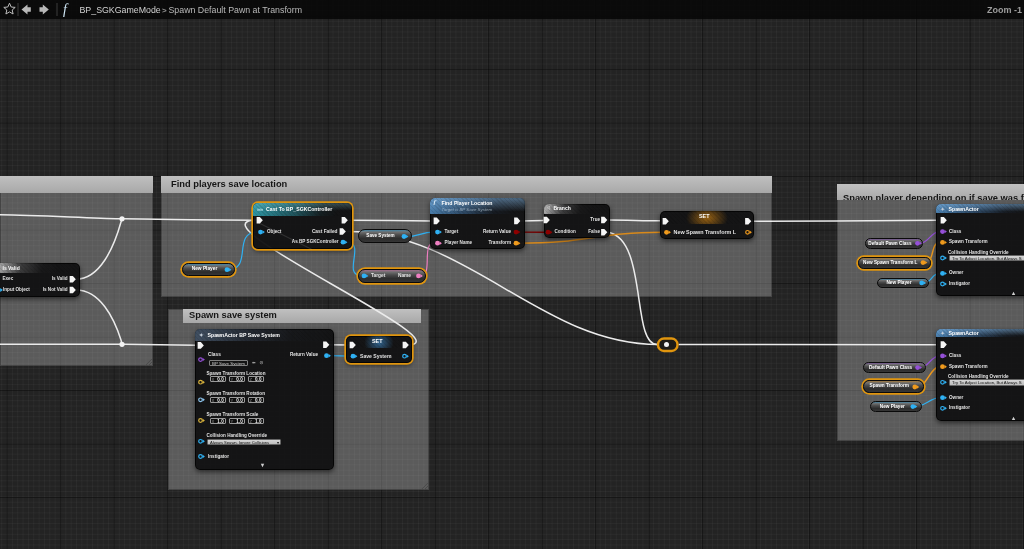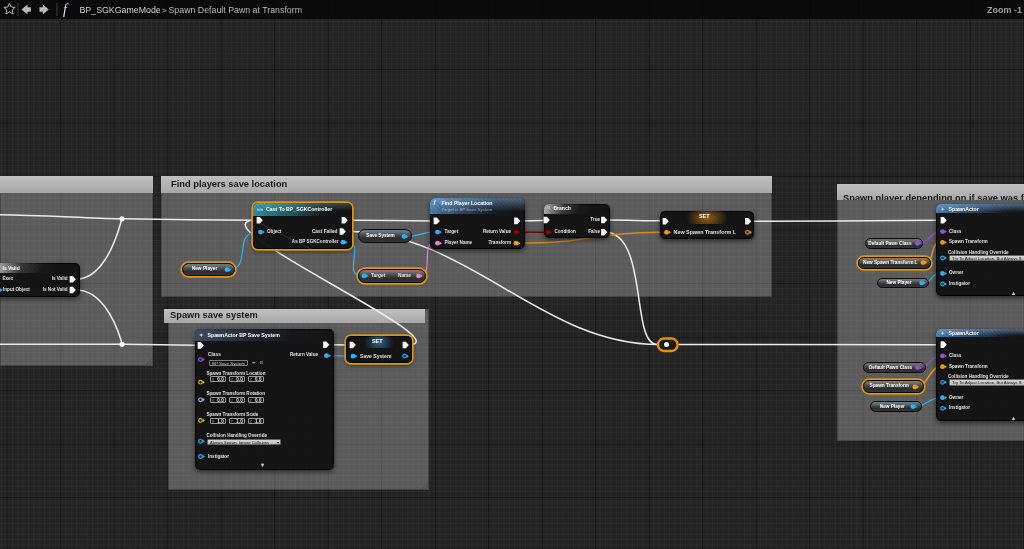--- a/index.html
+++ b/index.html
@@ -7,21 +7,21 @@
 </style></head>
 <body>
 <div id="stage">
 <div style="position:absolute;left:0px;top:176px;width:153px;height:190px;background:rgba(205,205,205,0.33);border:1px solid rgba(0,0,0,0.25)"></div>
 <div style="position:absolute;left:0px;top:176px;width:153px;height:17px;background:linear-gradient(180deg,#c0c0c0,#a8a8a8);overflow:hidden"></div>
 <div style="position:absolute;left:161px;top:176px;width:611px;height:121px;background:rgba(205,205,205,0.33);border:1px solid rgba(0,0,0,0.25)"></div>
 <div style="position:absolute;left:161px;top:176px;width:611px;height:17px;background:linear-gradient(180deg,#c0c0c0,#a8a8a8);overflow:hidden">
       <span style="position:absolute;left:10px;top:3.0px;font-size:9.3px;font-weight:bold;color:#161616;white-space:nowrap">Find players save location</span>
     </div>
 <div style="position:absolute;left:167.5px;top:308.5px;width:261px;height:181.5px;background:rgba(205,205,205,0.33);border:1px solid rgba(0,0,0,0.25)"></div>
-<div style="position:absolute;left:164px;top:308.5px;width:261px;height:14px;background:linear-gradient(180deg,#c0c0c0,#a8a8a8);overflow:hidden">
+<div style="position:absolute;left:183px;top:308.5px;width:238px;height:14px;background:linear-gradient(180deg,#c0c0c0,#a8a8a8);overflow:hidden">
       <span style="position:absolute;left:6px;top:1.5px;font-size:9.3px;font-weight:bold;color:#161616;white-space:nowrap">Spawn save system</span>
     </div>
 <div style="position:absolute;left:837px;top:184px;width:200px;height:257px;background:rgba(205,205,205,0.33);border:1px solid rgba(0,0,0,0.25)"></div>
 <div style="position:absolute;left:837px;top:184px;width:200px;height:16.3px;background:linear-gradient(180deg,#c0c0c0,#a8a8a8);overflow:hidden">
       <span style="position:absolute;left:6px;top:9px;font-size:9.3px;font-weight:bold;color:#161616;white-space:nowrap">Spawn player depending on if save was f</span>
     </div>
 <svg width="1024" height="549" style="position:absolute;left:0;top:0;pointer-events:none">
 <path d="M0,214.8 C40,215.2 90,218.4 120,218.8" fill="none" stroke="#ebebeb" stroke-width="1.5" stroke-opacity="1.0"></path>
 <path d="M76,279.2 C100,279.2 114,247 121,222 L122,219.5" fill="none" stroke="#ebebeb" stroke-width="1.5" stroke-opacity="1.0"></path>
 <path d="M124,218.8 C160,219 220,220.3 256.5,220.3" fill="none" stroke="#ebebeb" stroke-width="1.5" stroke-opacity="1.0"></path>

